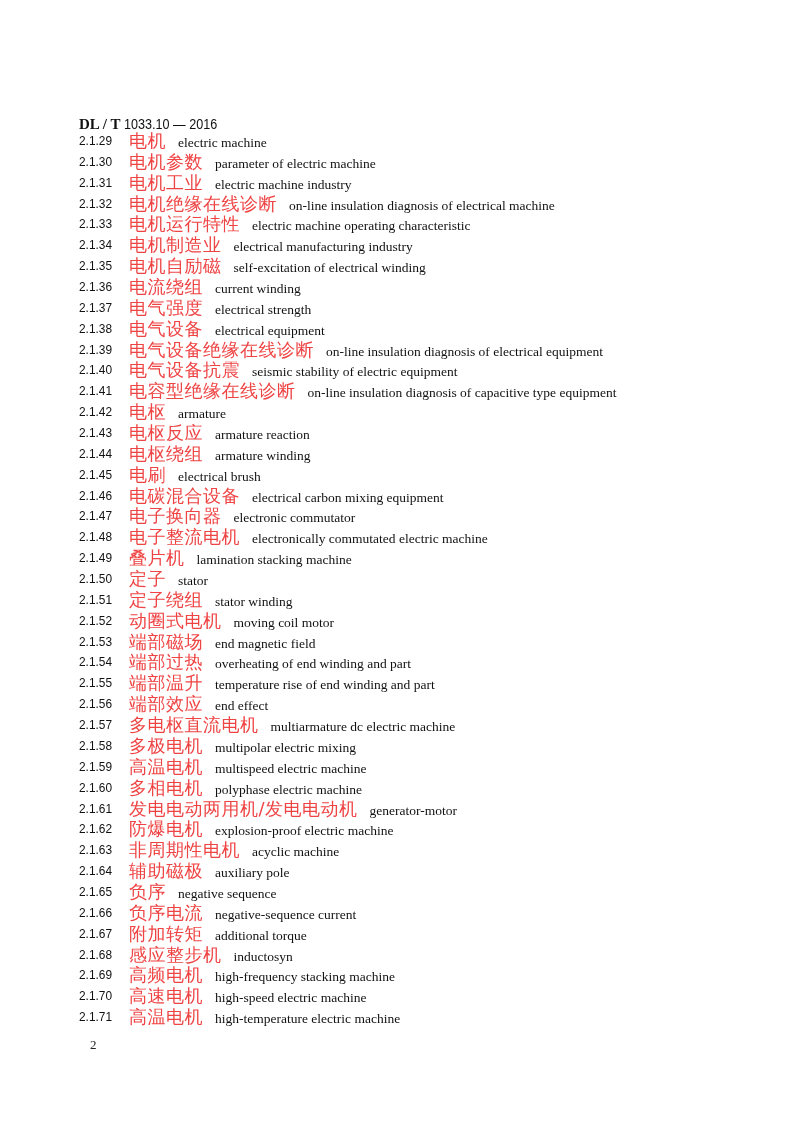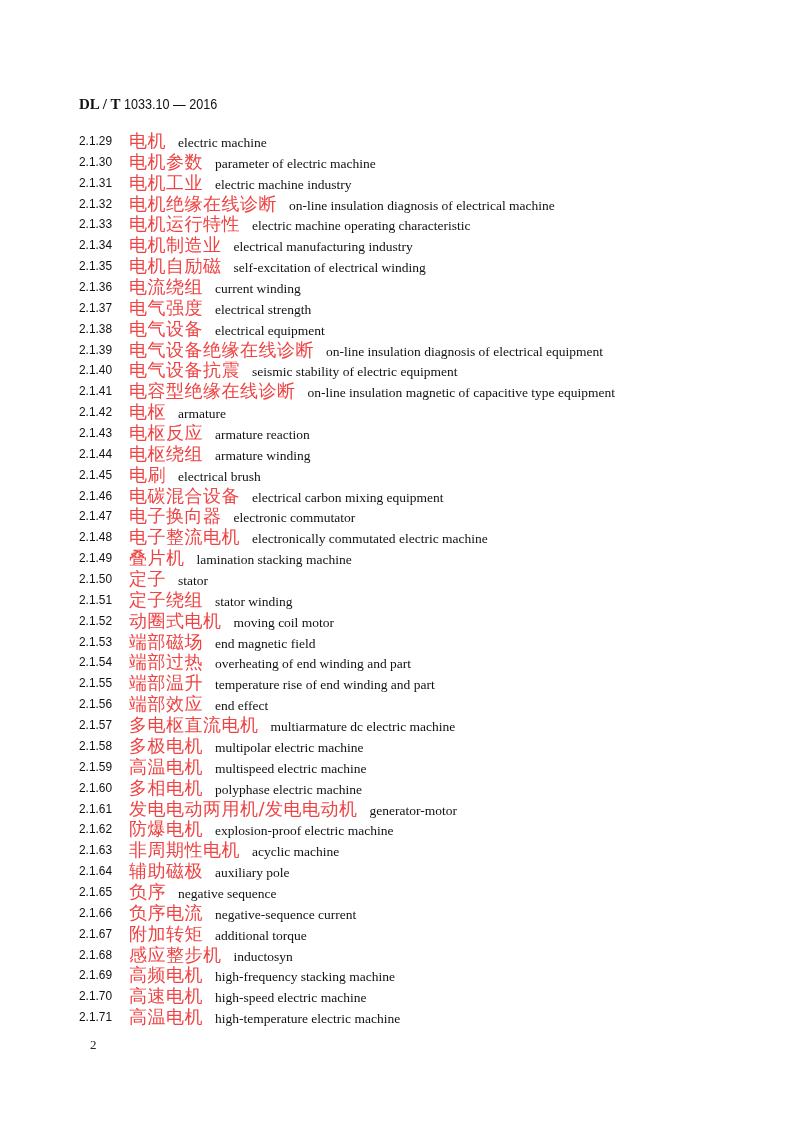--- a/index.html
+++ b/index.html
@@ -1,18 +1,18 @@
 <!DOCTYPE html>
 <html><head>
 <meta charset="utf-8">
 <style>
   html, body { margin: 0; padding: 0; background: #ffffff; }
   body { width: 793px; height: 1122px; position: relative; overflow: hidden; color: #1a1a1a; }
   .header {
-    position: absolute; left: 79px; top: 96px;
+    position: absolute; left: 79px; top: 116px;
     font-family: "Liberation Sans", sans-serif; font-size: 14px; color: #111;
     white-space: nowrap; letter-spacing: 0;
   }
   .header .prefix { font-family: "Liberation Serif", serif; font-weight: bold; font-size: 15px; }
   .header .code { font-family: "Liberation Sans", sans-serif; font-size: 14px; transform: scaleX(0.9); display: inline-block; transform-origin: left; }
   .entries { position: absolute; left: 79px; top: 131px; }
   .entry {
     height: 20.86px; line-height: 20.86px; white-space: nowrap; position: relative;
   }
   .num {
@@ -111,21 +111,21 @@
   </div>
     <div class="entry">
     <span class="num">2.1.40</span>
     <span class="zh-en">
       <span class="zh">电气设备抗震</span><span class="gap"></span><span class="en">seismic stability of electric equipment</span>
     </span>
   </div>
     <div class="entry">
     <span class="num">2.1.41</span>
     <span class="zh-en">
-      <span class="zh">电容型绝缘在线诊断</span><span class="gap"></span><span class="en">on-line insulation magnetic of capacitive type equipment</span>
+      <span class="zh">电容型绝缘在线诊断</span><span class="gap"></span><span class="en">on-line insulation diagnosis of capacitive type equipment</span>
     </span>
   </div>
     <div class="entry">
     <span class="num">2.1.42</span>
     <span class="zh-en">
       <span class="zh">电枢</span><span class="gap"></span><span class="en">armature</span>
     </span>
   </div>
     <div class="entry">
     <span class="num">2.1.43</span>
@@ -213,21 +213,21 @@
   </div>
     <div class="entry">
     <span class="num">2.1.57</span>
     <span class="zh-en">
       <span class="zh">多电枢直流电机</span><span class="gap"></span><span class="en">multiarmature dc electric machine</span>
     </span>
   </div>
     <div class="entry">
     <span class="num">2.1.58</span>
     <span class="zh-en">
-      <span class="zh">多极电机</span><span class="gap"></span><span class="en">multipolar electric machine</span>
+      <span class="zh">多极电机</span><span class="gap"></span><span class="en">multipolar electric mixing</span>
     </span>
   </div>
     <div class="entry">
     <span class="num">2.1.59</span>
     <span class="zh-en">
       <span class="zh">高温电机</span><span class="gap"></span><span class="en">multispeed electric machine</span>
     </span>
   </div>
     <div class="entry">
     <span class="num">2.1.60</span>

